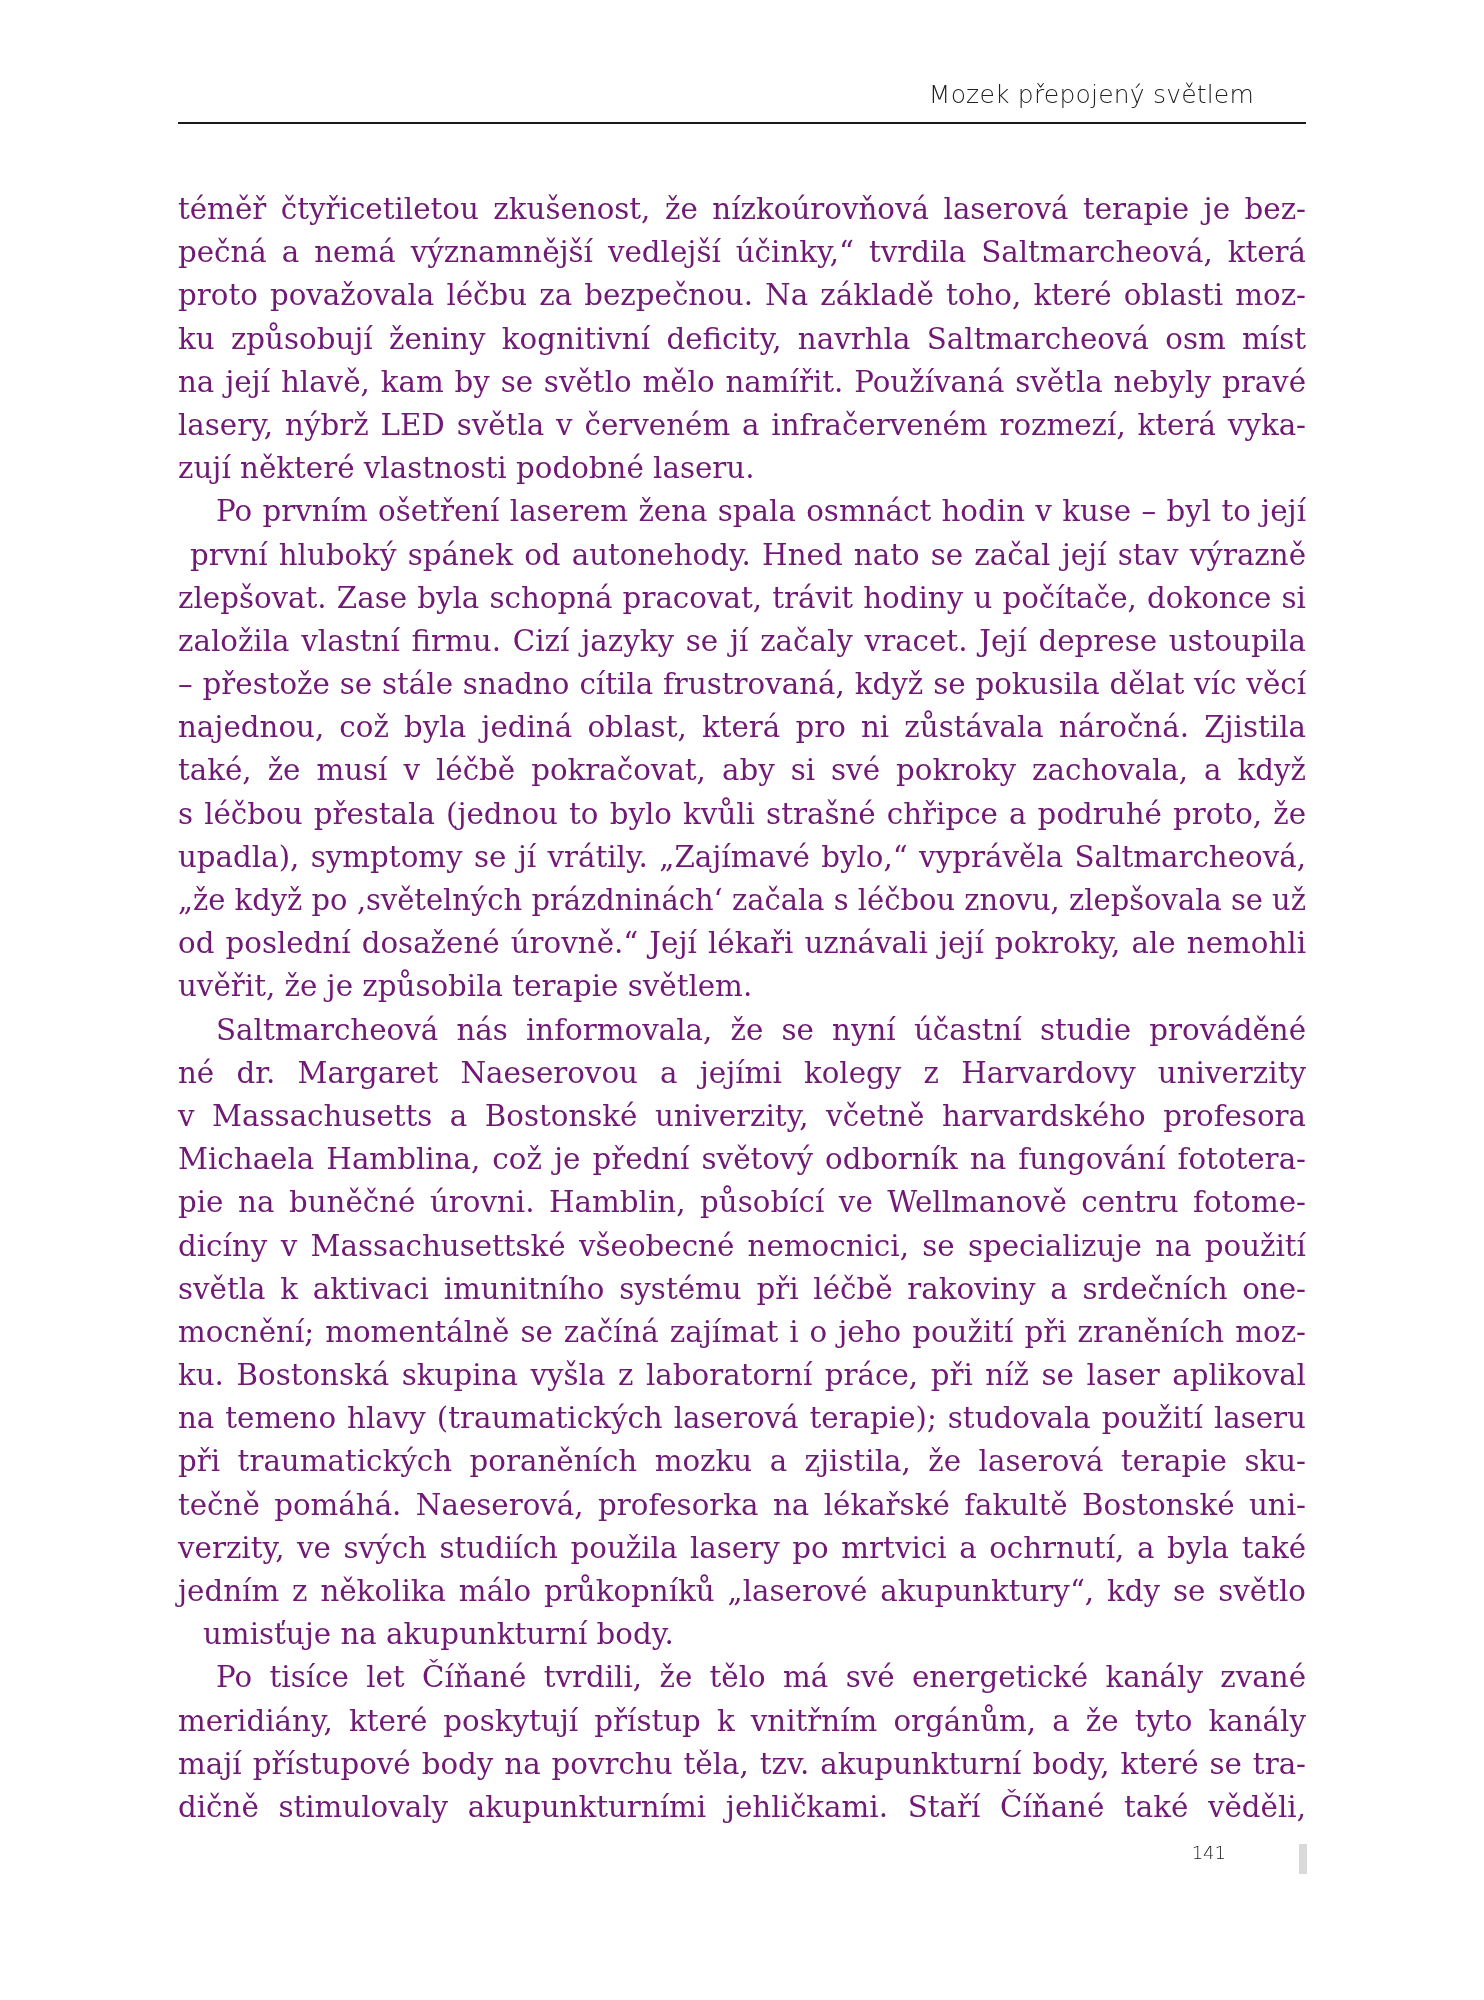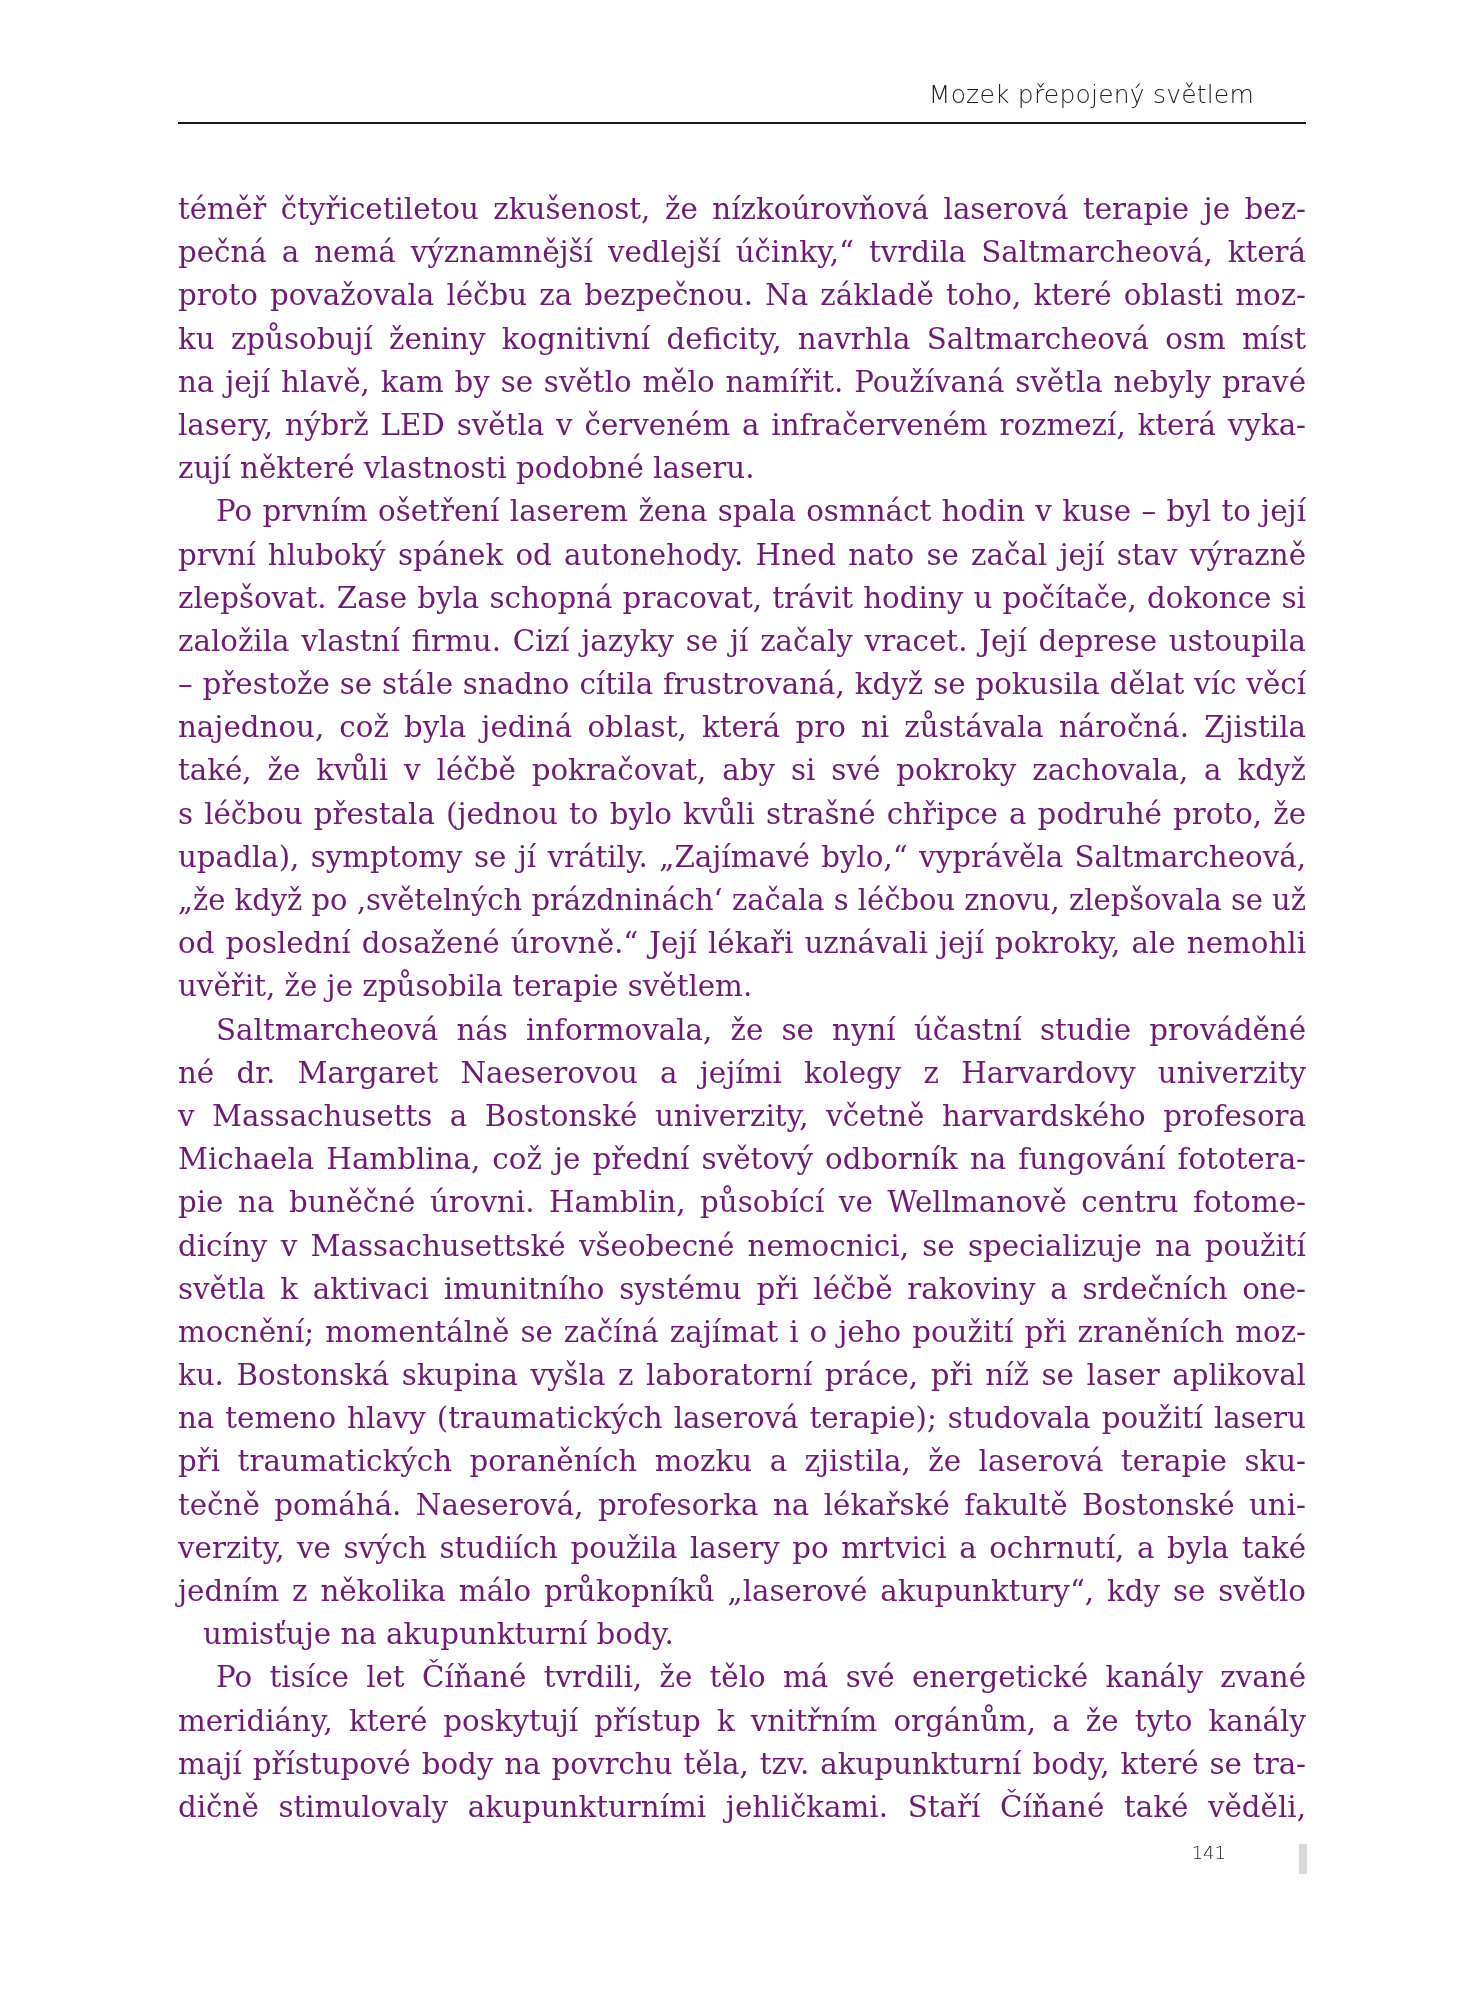--- a/index.html
+++ b/index.html
@@ -42,26 +42,26 @@
       <span class="line" style="white-space: normal;">pečná a nemá významnější vedlejší účinky,“ tvrdila Saltmarcheová, která</span>
       <span class="line" style="white-space: normal;">proto považovala léčbu za bezpečnou. Na základě toho, které oblasti moz-</span>
       <span class="line" style="white-space: normal;">ku způsobují ženiny kognitivní deficity, navrhla Saltmarcheová osm míst</span>
       <span class="line" style="white-space: normal;">na její hlavě, kam by se světlo mělo namířit. Používaná světla nebyly pravé</span>
       <span class="line" style="white-space: normal;">lasery, nýbrž LED světla v červeném a infračerveném rozmezí, která vyka-</span>
       <span class="line last" style="white-space: normal;">zují některé vlastnosti podobné laseru.</span>
     </div>
 
     <div>
       <span class="line indent" style="white-space: normal;">Po prvním ošetření laserem žena spala osmnáct hodin v kuse – byl to její</span>
-      <span class="line" style="white-space: normal;">první hluboký spánek od autonehody. Hned nato se začal její stav výrazně</span>
+      <span class="line" style="white-space: normal; margin-left: 12px;">první hluboký spánek od autonehody. Hned nato se začal její stav výrazně</span>
       <span class="line" style="white-space: normal;">zlepšovat. Zase byla schopná pracovat, trávit hodiny u počítače, dokonce si</span>
       <span class="line" style="white-space: normal;">založila vlastní firmu. Cizí jazyky se jí začaly vracet. Její deprese ustoupila</span>
       <span class="line" style="white-space: normal;">– přestože se stále snadno cítila frustrovaná, když se pokusila dělat víc věcí</span>
       <span class="line" style="white-space: normal;">najednou, což byla jediná oblast, která pro ni zůstávala náročná. Zjistila</span>
-      <span class="line" style="white-space: normal;">také, že kvůli v léčbě pokračovat, aby si své pokroky zachovala, a když</span>
+      <span class="line" style="white-space: normal;">také, že musí v léčbě pokračovat, aby si své pokroky zachovala, a když</span>
       <span class="line" style="white-space: normal;">s léčbou přestala (jednou to bylo kvůli strašné chřipce a podruhé proto, že</span>
       <span class="line" style="white-space: normal;">upadla), symptomy se jí vrátily. „Zajímavé bylo,“ vyprávěla Saltmarcheová,</span>
       <span class="line" style="white-space: nowrap; text-align-last: left; transform-origin: left top; transform: scaleX(0.988552); width: 1141.06px;">„že když po ‚světelných prázdninách‘ začala s léčbou znovu, zlepšovala se už</span>
       <span class="line" style="white-space: normal;">od poslední dosažené úrovně.“ Její lékaři uznávali její pokroky, ale nemohli</span>
       <span class="line last" style="white-space: normal;">uvěřit, že je způsobila terapie světlem.</span>
     </div>
 
     <div>
       <span class="line indent" style="white-space: normal;">Saltmarcheová nás informovala, že se nyní účastní studie prováděné</span>
       <span class="line" style="white-space: normal;">né dr. Margaret Naeserovou a jejími kolegy z Harvardovy univerzity</span>

